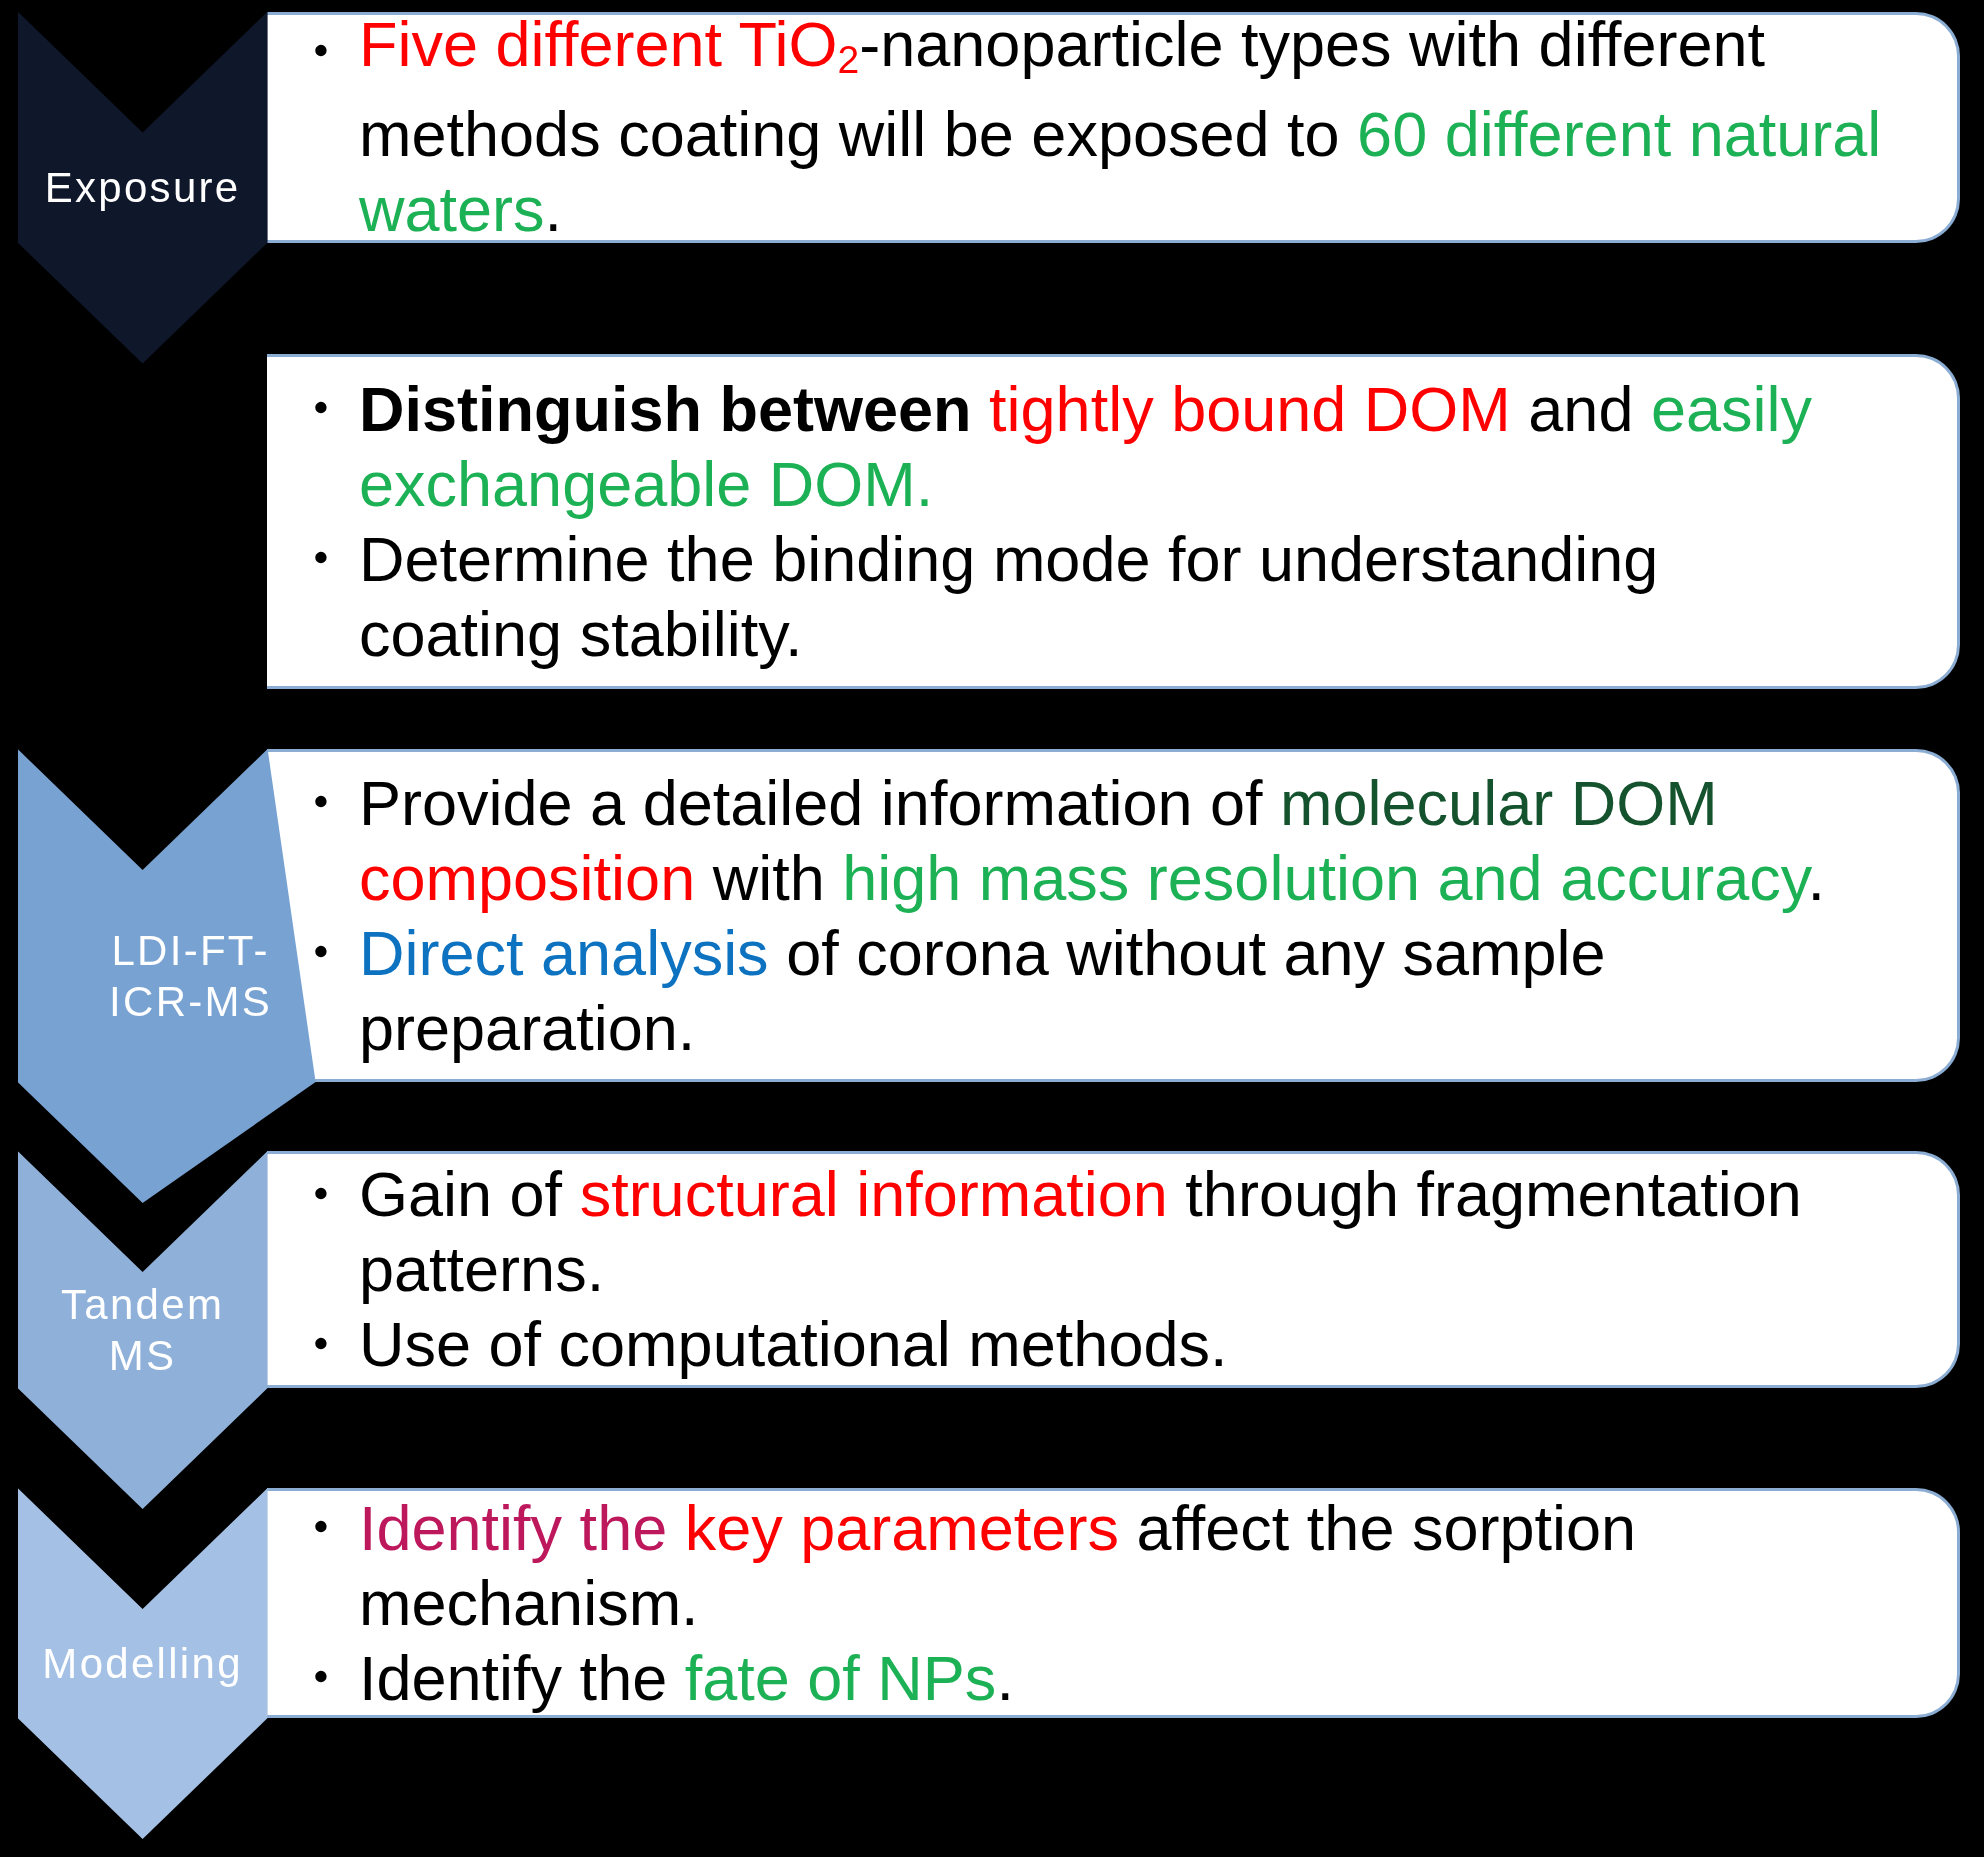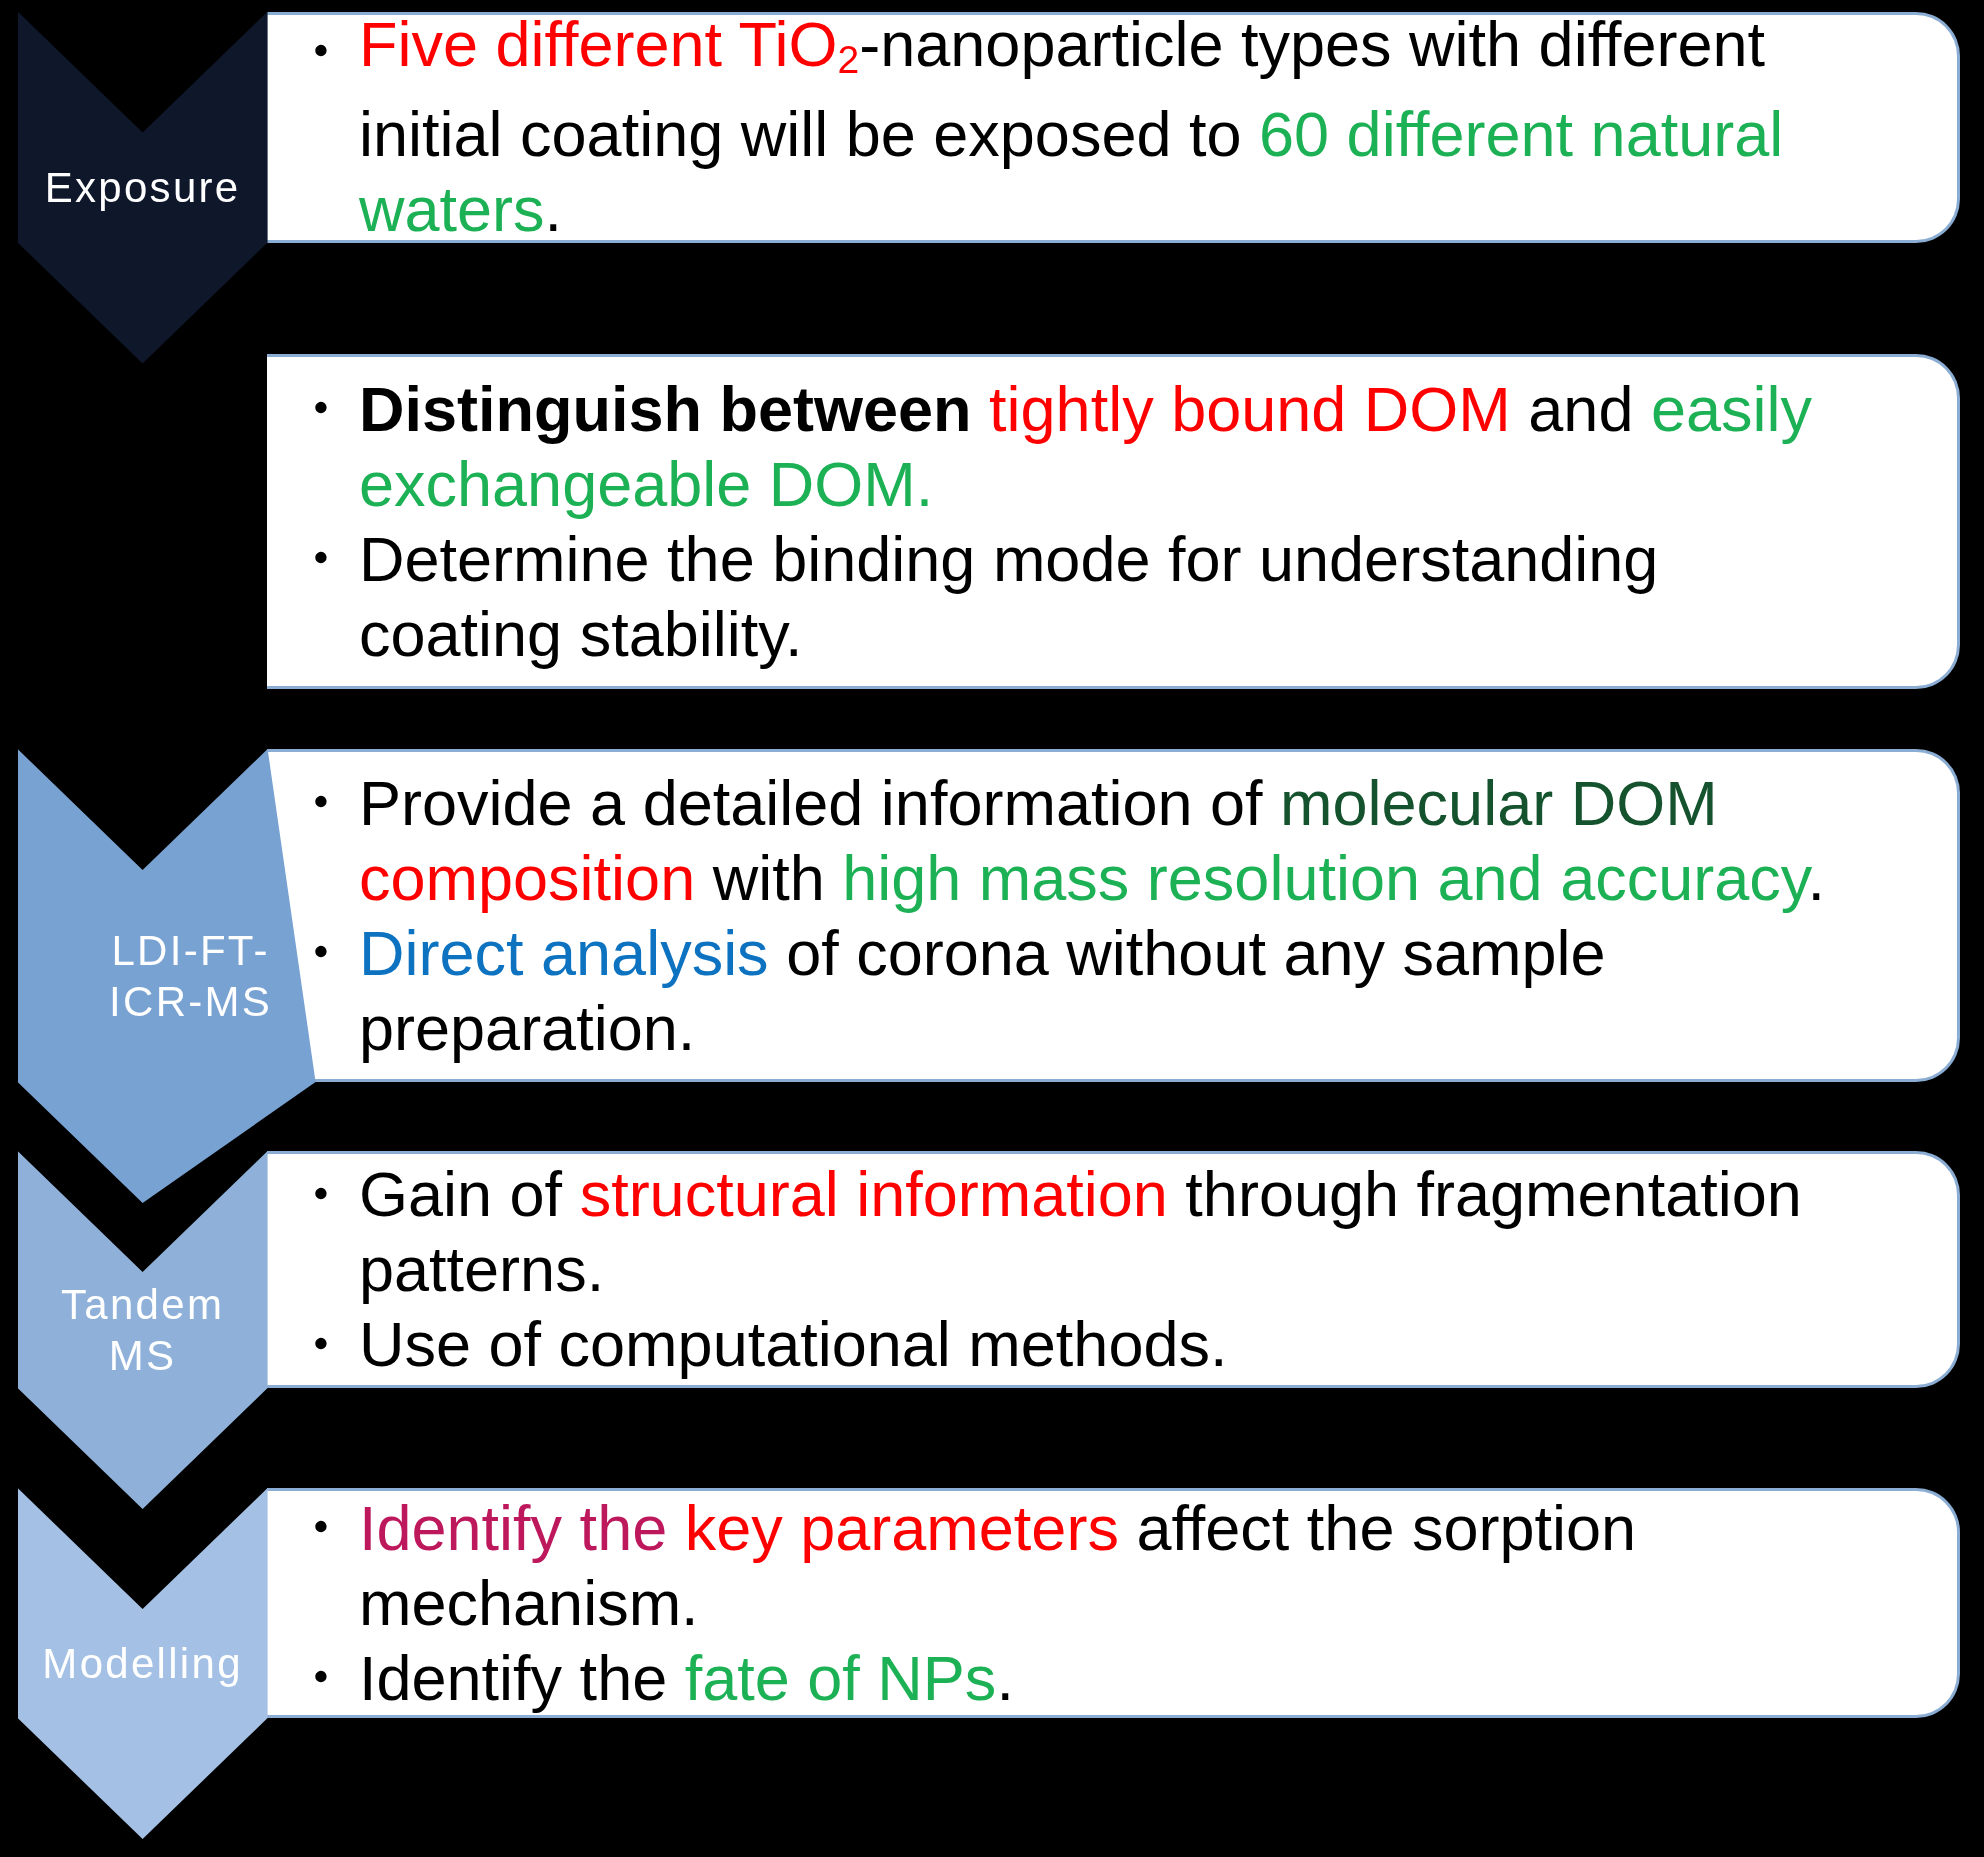--- a/index.html
+++ b/index.html
@@ -60,21 +60,21 @@
 <body>
 
 <div id="canvas">
     <div class="chevron" style="top: 11.5px; height: 352px; background: #0f172a;">
       <div class="chevron-label">
         <div>Exposure</div>
       </div>
     </div>
     <div class="info-box" style="top: 11.5px; height: 231px;">
       <div class="line"><span class="bullet">●</span><span class="seg" style="color: rgb(255, 0, 0);">Five different TiO</span><span class="seg sub" style="color: rgb(255, 0, 0);">2</span><span class="seg" style="color: rgb(0, 0, 0);">-nanoparticle types with different</span></div>
-      <div class="line"><span class="seg" style="color: rgb(0, 0, 0);">initial coating will be exposed to </span><span class="seg" style="color: rgb(29, 177, 85);">60 different natural</span></div>
+      <div class="line"><span class="seg" style="color: rgb(0, 0, 0);">methods coating will be exposed to </span><span class="seg" style="color: rgb(29, 177, 85);">60 different natural</span></div>
       <div class="line"><span class="seg" style="color: rgb(29, 177, 85);">waters</span><span class="seg" style="color: rgb(0, 0, 0);">.</span></div>
     </div>
     <div class="info-box" style="top: 354px; height: 335px;">
       <div class="line"><span class="bullet">●</span><span class="seg" style="color: rgb(0, 0, 0); font-weight: bold;">Distinguish between </span><span class="seg" style="color: rgb(255, 0, 0);">tightly bound DOM</span><span class="seg" style="color: rgb(0, 0, 0);"> and </span><span class="seg" style="color: rgb(29, 177, 85);">easily</span></div>
       <div class="line"><span class="seg" style="color: rgb(29, 177, 85);">exchangeable DOM.</span></div>
       <div class="line"><span class="bullet">●</span><span class="seg" style="color: rgb(0, 0, 0);">Determine the binding mode for understanding</span></div>
       <div class="line"><span class="seg" style="color: rgb(0, 0, 0);">coating stability.</span></div>
     </div>
     <div class="chevron" style="top: 749px; height: 454px; background: rgb(120, 162, 210); padding-left: 48px;">
       <div class="chevron-label">

